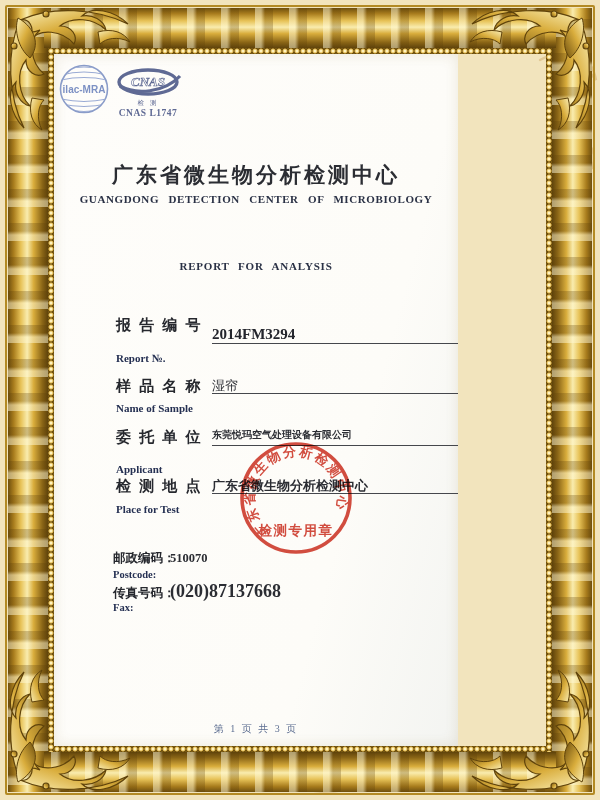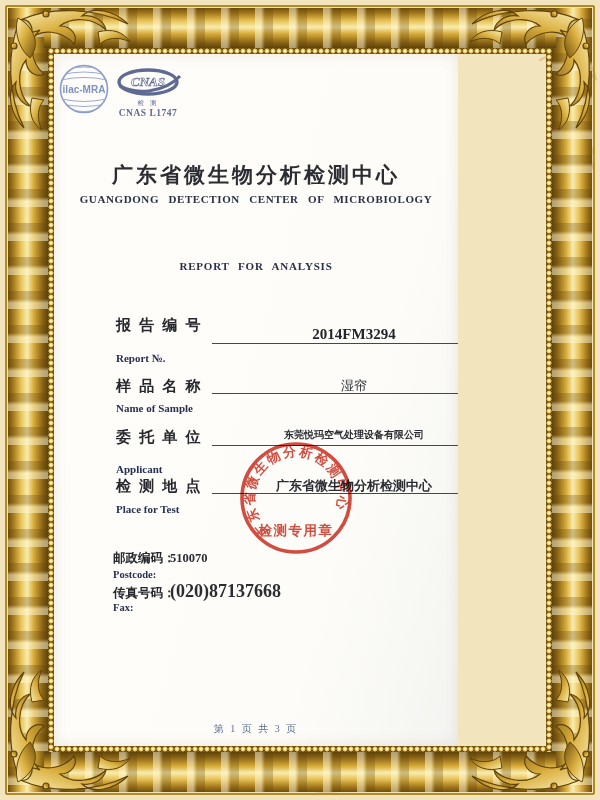--- a/index.html
+++ b/index.html
@@ -47,21 +47,21 @@
   
   .org-cn{left:0;right:0;top:107px;text-align:center;font-size:21px;font-weight:bold;letter-spacing:3px;color:#2b2d33;}
   .org-en{left:0;right:0;top:139px;text-align:center;font-family:"Liberation Serif",serif;font-weight:bold;font-size:11px;word-spacing:6px;letter-spacing:.6px;color:#2a3145;}
   .title-cn{left:0;right:0;top:158px;text-align:center;font-size:31px;font-weight:bold;letter-spacing:10px;color:#26282e;}
   .title-en{left:0;right:0;top:206px;text-align:center;font-family:"Liberation Serif",serif;font-weight:bold;font-size:11px;word-spacing:5px;letter-spacing:.8px;color:#2a3145;}
 
   
   .f-label{left:62px;font-size:15px;font-weight:bold;letter-spacing:2px;color:#26282e;white-space:nowrap;}
   .f-en{left:62px;font-family:"Liberation Serif",serif;font-weight:bold;font-size:11px;color:#253052;white-space:nowrap;}
   .f-line{left:158px;width:268px;border-top:1.4px solid #45474c;height:0;}
-  .f-value{left:166px;width:268px;text-align:center;white-space:nowrap;}
+  .f-value{left:158px;width:268px;white-space:nowrap;}
   .v-serif{font-family:"Liberation Serif",serif;font-size:15px;font-weight:600;color:#23252c;}
   .v-cn{font-size:13px;font-weight:500;color:#2b2d33;}
   .v-cn-b{font-size:10px;font-weight:bold;color:#2b2d33;}
 
   
   .contact{left:59px;top:497px;width:420px;}
   .c-row{margin-bottom:2px;}
   .c-l1{height:15px;line-height:15px;font-size:12.5px;white-space:nowrap;}
   .c-l2{height:14px;line-height:13px;white-space:nowrap;}
   .c-lbl{display:inline-block;width:57px;font-weight:bold;color:#26282e;}

